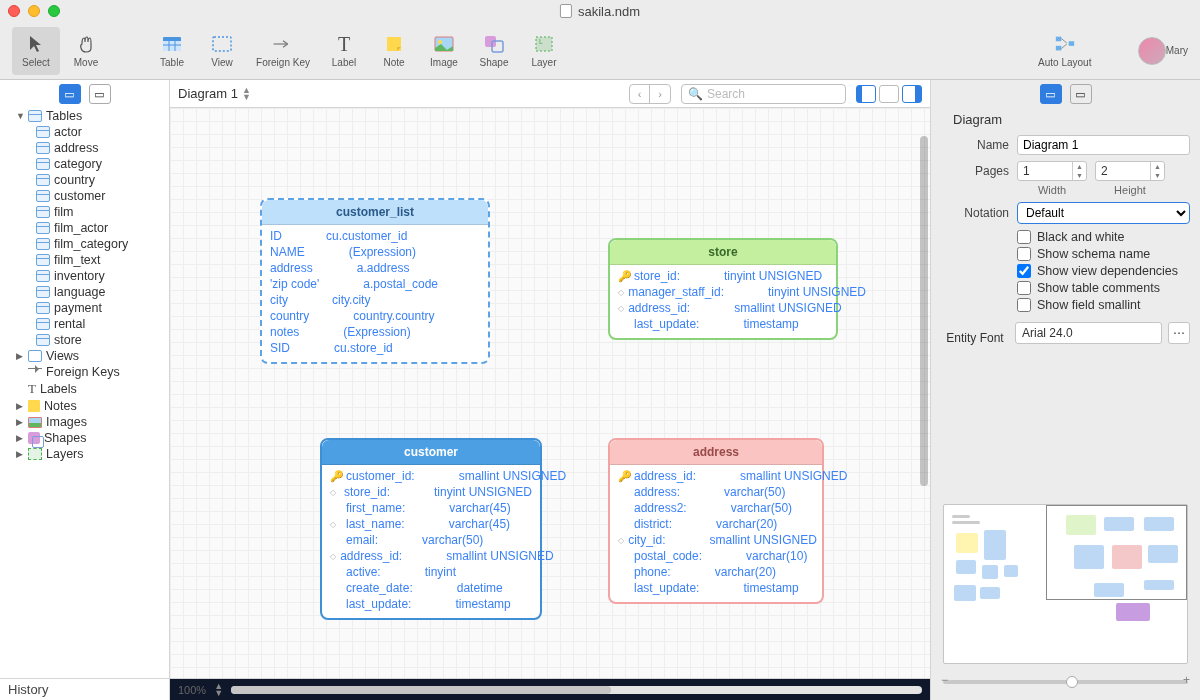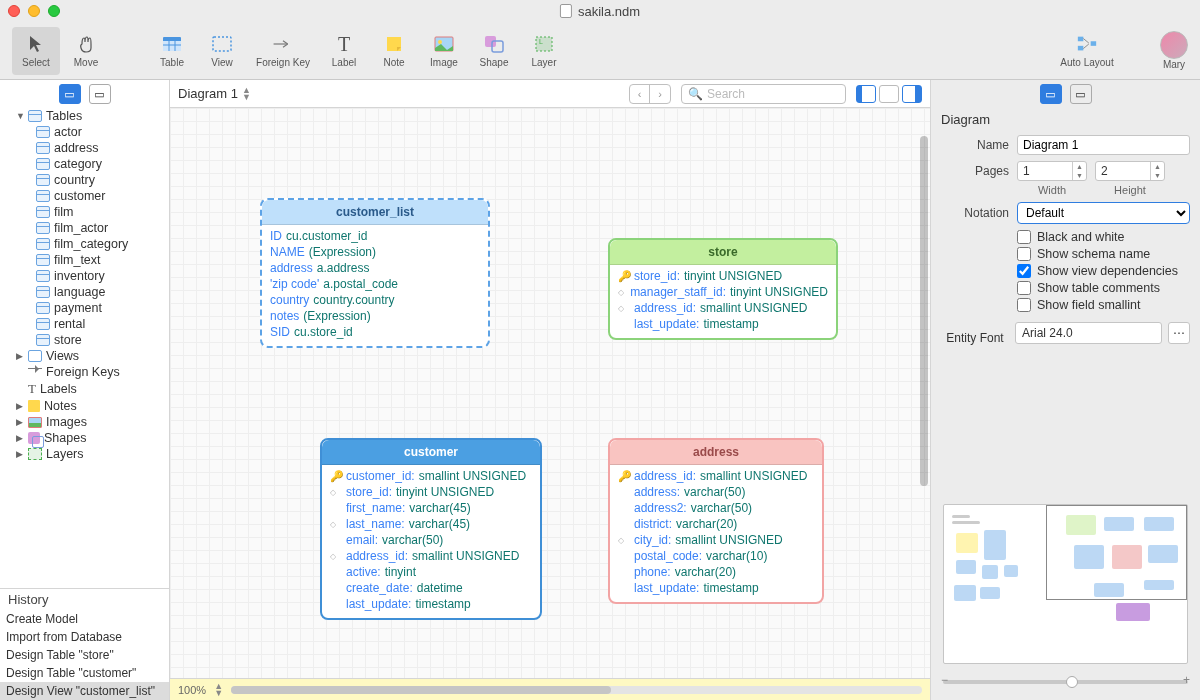--- a/index.html
+++ b/index.html
@@ -17,21 +17,21 @@
 
 
 .toolbar { height: 58px; display: flex; align-items: center; padding: 0 12px; gap: 4px; border-bottom: 1px solid #c9c9c9; }
 .tool-group { display: flex; gap: 2px; }
 .tool-btn { display: flex; flex-direction: column; align-items: center; justify-content: center; width: 48px; height: 48px; border-radius: 4px; cursor: pointer; padding: 2px; }
 .tool-btn.selected { background: #d6d6d6; }
 .tool-btn .ticon { width: 24px; height: 22px; display: flex; align-items: center; justify-content: center; }
 .tool-btn .tlabel { font-size: 10px; color: #555; margin-top: 2px; }
 .tool-spacer { flex: 1; }
 .avatar { width: 28px; height: 28px; border-radius: 50%; background: linear-gradient(135deg, #e8a, #cab); border: 1px solid #bbb; }
-.avatar-wrap { display: flex; flex-direction: column; align-items: center; }
+.avatar-wrap { display: flex; flex-direction: row; align-items: center; }
 .avatar-name { font-size: 10px; color: #555; }
 
 
 .main { display: flex; height: 620px; }
 .left-panel { width: 170px; background: #fff; border-right: 1px solid #d5d5d5; display: flex; flex-direction: column; }
 .center { flex: 1; display: flex; flex-direction: column; background: #fff; position: relative; }
 .right-panel { width: 270px; background: #ececec; border-left: 1px solid #d5d5d5; display: flex; flex-direction: column; }
 
 
 .lp-tabs { display: flex; justify-content: center; gap: 8px; padding: 4px; }
@@ -82,44 +82,44 @@
     linear-gradient(90deg, #eee 1px, transparent 1px),
     linear-gradient(#ddd 1px, transparent 1px),
     linear-gradient(90deg, #ddd 1px, transparent 1px);
   background-size: 13px 13px, 13px 13px, 65px 65px, 65px 65px;
 }
 .entity { position: absolute; border-radius: 8px; background: #fff; font-size: 12px; }
 .entity .ehead { text-align: center; padding: 5px; font-weight: 600; border-radius: 7px 7px 0 0; border-bottom: 1px solid rgba(0,0,0,0.12); }
 .entity .ebody { padding: 3px 8px 6px; }
 .entity .erow { display: flex; align-items: center; gap: 4px; padding: 1px 0; white-space: nowrap; }
 .entity .fname { color: #3b82f6; }
-.entity .ftype { color: #0f766e; }
+.entity .ftype { color: #3b82f6; margin-left: 40px; }
 .key-icon { color: #e6b93b; font-size: 11px; width: 12px; }
 .dia-icon { color: #bbb; font-size: 8px; width: 12px; }
 .noicon { width: 12px; }
 .ent-view { border: 2px dashed #5da3e6; }
 .ent-view .ehead { background: #bfe0fb; color: #2a5a8a; }
 .ent-green { border: 2px solid #8bd37a; }
 .ent-green .ehead { background: #c3ef9f; color: #3a6a2a; }
 .ent-blue { border: 2px solid #3f8fd6; }
 .ent-blue .ehead { background: #4b9fe2; color: #fff; }
 .ent-red { border: 2px solid #f2a4a4; }
 .ent-red .ehead { background: #f9c4c1; color: #9a4a4a; }
 
 .connectors { position:absolute; inset:0; pointer-events:none; }
 .canvas-scroll-v { position: absolute; right: 2px; top: 28px; width: 8px; height: 350px; background: rgba(0,0,0,0.22); border-radius: 4px; }
 
 
-.statusbar { height: 22px; border-top: 1px solid #d5d5d5; display: flex; align-items: center; padding: 0 8px; gap: 8px; font-size: 11px; color: #666; background: #fef9c3; }
+.statusbar { height: 22px; border-top: 1px solid #d5d5d5; display: flex; align-items: center; padding: 0 8px; gap: 8px; font-size: 11px; color: #666; background: #0f172a; }
 .statusbar .htrack { flex: 1; height: 8px; background: #e4e4e4; border-radius: 4px; position: relative; }
 .statusbar .hthumb { position: absolute; left: 0; width: 55%; height: 8px; background: #c5c5c5; border-radius: 4px; }
 
 
 .rp-tabs { display: flex; justify-content: center; gap: 8px; padding: 4px; }
-.rp-heading { font-size: 13px; padding: 4px 10px; color: #333; }
+.rp-heading { font-size: 13px; padding: 4px 10px; color: #333; margin-left: 12px; }
 .form { padding: 4px 10px; font-size: 12px; }
 .form-row { display: flex; align-items: center; gap: 8px; margin-bottom: 6px; }
 .form-row label { width: 68px; text-align: right; color: #444; }
 .form-row input[type=text] { flex: 1; height: 20px; border: 1px solid #c5c5c5; border-radius: 3px; padding: 0 5px; font-size: 12px; background:#fff; }
 .num-input { width: 70px; height: 20px; border: 1px solid #c5c5c5; border-radius: 3px; display: flex; align-items: center; background:#fff; }
 .num-input span { flex: 1; padding: 0 5px; }
 .num-stepper { display:flex; flex-direction:column; font-size:7px; color:#777; border-left:1px solid #ccc; }
 .num-stepper i{padding:0 3px; height:9px; line-height:9px; font-style:normal;}
 .wh-labels { display:flex; gap: 8px; margin-left: 76px; font-size: 11px; color: #666; margin-top: -3px; margin-bottom: 6px; }
 .wh-labels span { width: 70px; text-align: center; }
@@ -370,27 +370,20 @@
           <span>Shapes</span>
         </div>
       <div class="tree-row indent1">
           <span class="disclosure">▶</span>
           <span class="layer-icon"></span>
           <span>Layers</span>
         </div>
     </div>
     <div class="history">
       <div class="lp-heading">History</div>
-      <div class="history-list" id="history-list">
-          <div class="history-item">Create Model</div>
-          <div class="history-item">Import from Database</div>
-          <div class="history-item">Design Table "store"</div>
-          <div class="history-item">Design Table "customer"</div>
-          <div class="history-item sel">Design View "customer_list"</div>
-        </div>
     </div>
   </div>
 
   <div class="center">
     <div class="diagram-bar">
       <div class="dbar-left">
         <span>Diagram 1</span>
         <span class="updown">▲<br>▼</span>
       </div>
       <div class="dbar-spacer"></div>
@@ -452,20 +445,24 @@
               </div>
               <div class="erow">
                 <span class="fname">address</span> 
                 <span class="ftype">a.address</span>
               </div>
               <div class="erow">
                 <span class="fname">'zip code'</span> 
                 <span class="ftype">a.postal_code</span>
               </div>
               <div class="erow">
+                <span class="fname">city</span> 
+                <span class="ftype">city.city</span>
+              </div>
+              <div class="erow">
                 <span class="fname">country</span> 
                 <span class="ftype">country.country</span>
               </div>
               <div class="erow">
                 <span class="fname">notes</span> 
                 <span class="ftype">(Expression)</span>
               </div>
               <div class="erow">
                 <span class="fname">SID</span> 
                 <span class="ftype">cu.store_id</span>

